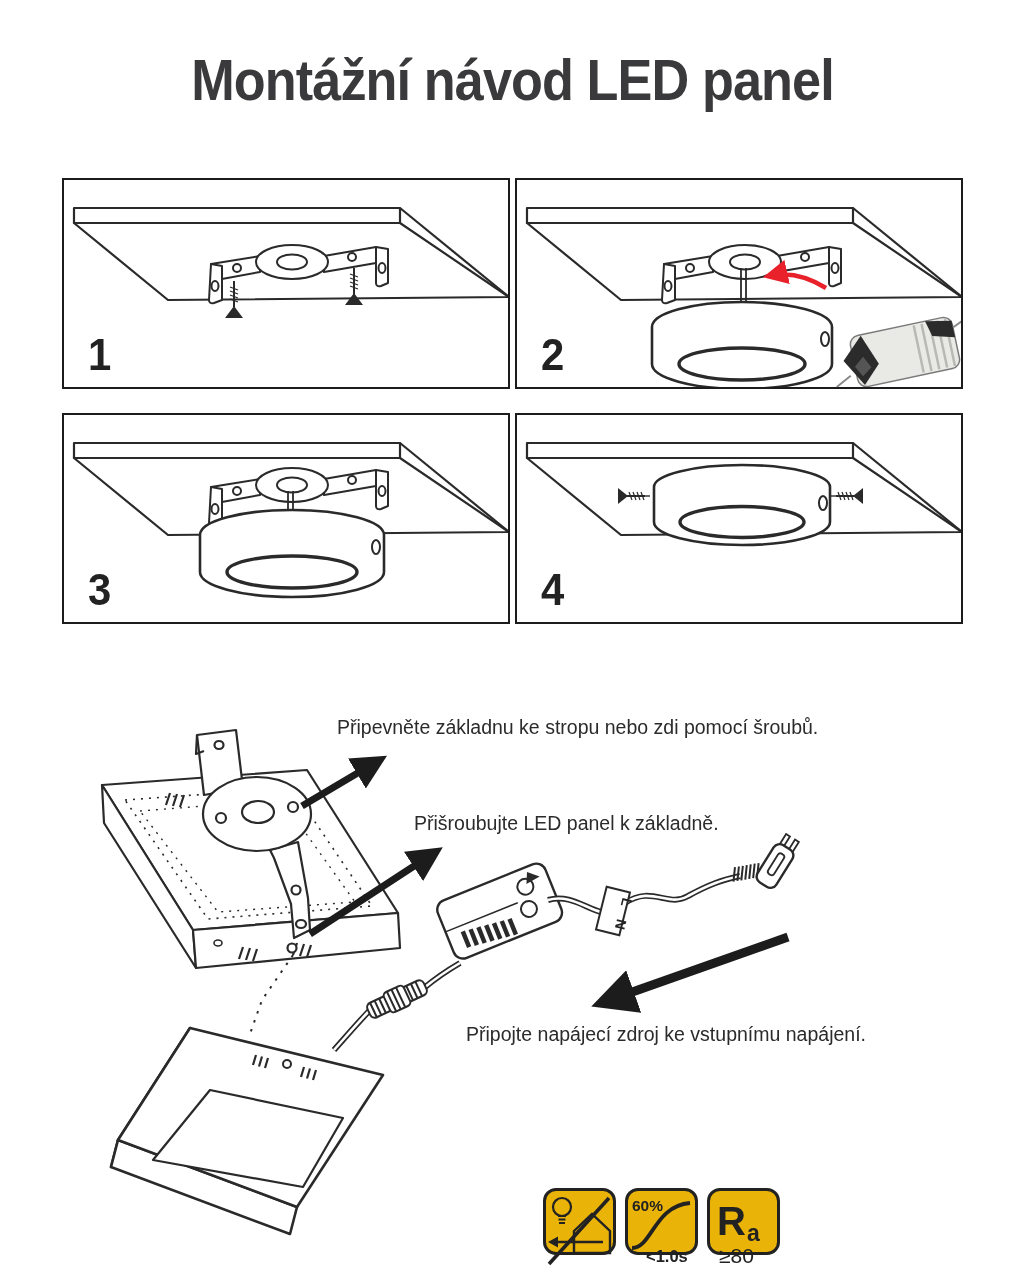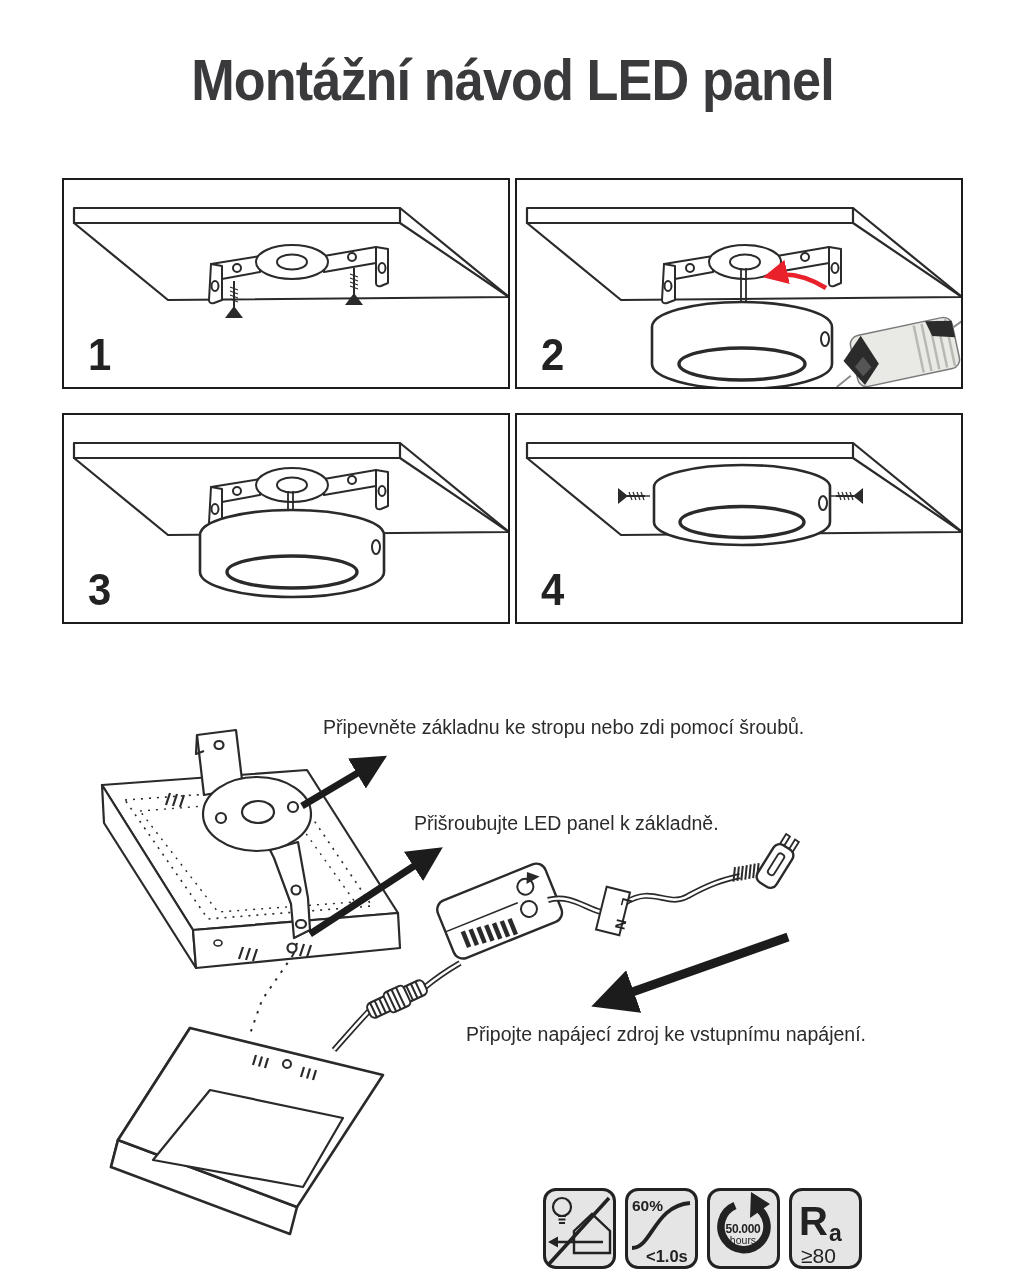--- a/index.html
+++ b/index.html
@@ -11,26 +11,26 @@
   .steps-grid{position:absolute;left:62px;top:178px;width:901px;
               display:grid;grid-template-columns:448px 448px;grid-auto-rows:211px;
               column-gap:5px;row-gap:24px;}
   .step-panel{position:relative;border:2px solid #1c1c1c;box-sizing:border-box;background:#fff;}
   .step-panel svg{position:absolute;left:0;top:0;}
   .step-num{position:absolute;left:24px;bottom:10px;font-size:44px;font-weight:bold;
             color:#222;transform:scaleX(.95);transform-origin:left bottom;line-height:1;}
   .assembly{position:absolute;left:0;top:700px;width:1025px;height:545px;}
   .assembly svg{position:absolute;left:0;top:0;}
   .ann{position:absolute;font-size:19.5px;color:#2b2b2b;white-space:nowrap;}
-  .ann1{left:323px;top:716px;}
+  .ann1{left:337px;top:716px;}
   .ann2{left:414px;top:812px;}
   .ann3{left:466px;top:1023px;}
   .icons-row{position:absolute;left:543px;top:1188px;display:flex;gap:9px;z-index:5;}
-  .spec-icon{position:relative;width:73px;height:81px;border:3px solid #222;border-radius:13px;
-             box-sizing:border-box;background:#e5e5e5;}
+  .spec-icon{position:relative;width:73px;height:67px;border:3px solid #222;border-radius:13px;
+             box-sizing:border-box;background:#eab308;}
   .spec-icon svg{position:absolute;left:0;top:0;}
   text{font-family:"Liberation Sans",sans-serif;fill:#222;}
 </style>
 </head>
 <body>
 
 <div class="page">
 
   <h1 class="title">Montážní návod LED panel</h1>
 
@@ -299,28 +299,20 @@
     </div>
 
     <div class="spec-icon">
       <svg width="67" height="77" viewBox="0 0 67 77">
         <text x="4" y="20" font-size="15.5" font-weight="bold">60%</text>
         <path d="M4,57 C24,57 26,15 62,12" fill="none" stroke="#222" stroke-width="3.8"></path>
         <text x="18" y="71" font-size="16.5" font-weight="bold">&lt;1.0s</text>
       </svg>
     </div>
 
-    <div class="spec-icon">
-      <svg width="67" height="77" viewBox="0 0 67 77">
-        <path d="M45,15.5 A23,23 0 1 1 25,14.5" fill="none" stroke="#222" stroke-width="7.5"></path>
-        <polygon points="41,1 60,13 40,27" fill="#222"></polygon>
-        <text x="33" y="42" font-size="12" font-weight="bold" text-anchor="middle" letter-spacing="-0.3">50.000</text>
-        <text x="33" y="53" font-size="10.5" text-anchor="middle">hours</text>
-      </svg>
-    </div>
 
 
 
     <div class="spec-icon">
       <svg width="67" height="77" viewBox="0 0 67 77">
         <text x="7" y="44" font-size="40" font-weight="bold">R</text>
         <text x="37" y="50" font-size="23" font-weight="bold">a</text>
         <text x="9" y="72" font-size="21">≥80</text>
       </svg>
     </div>

